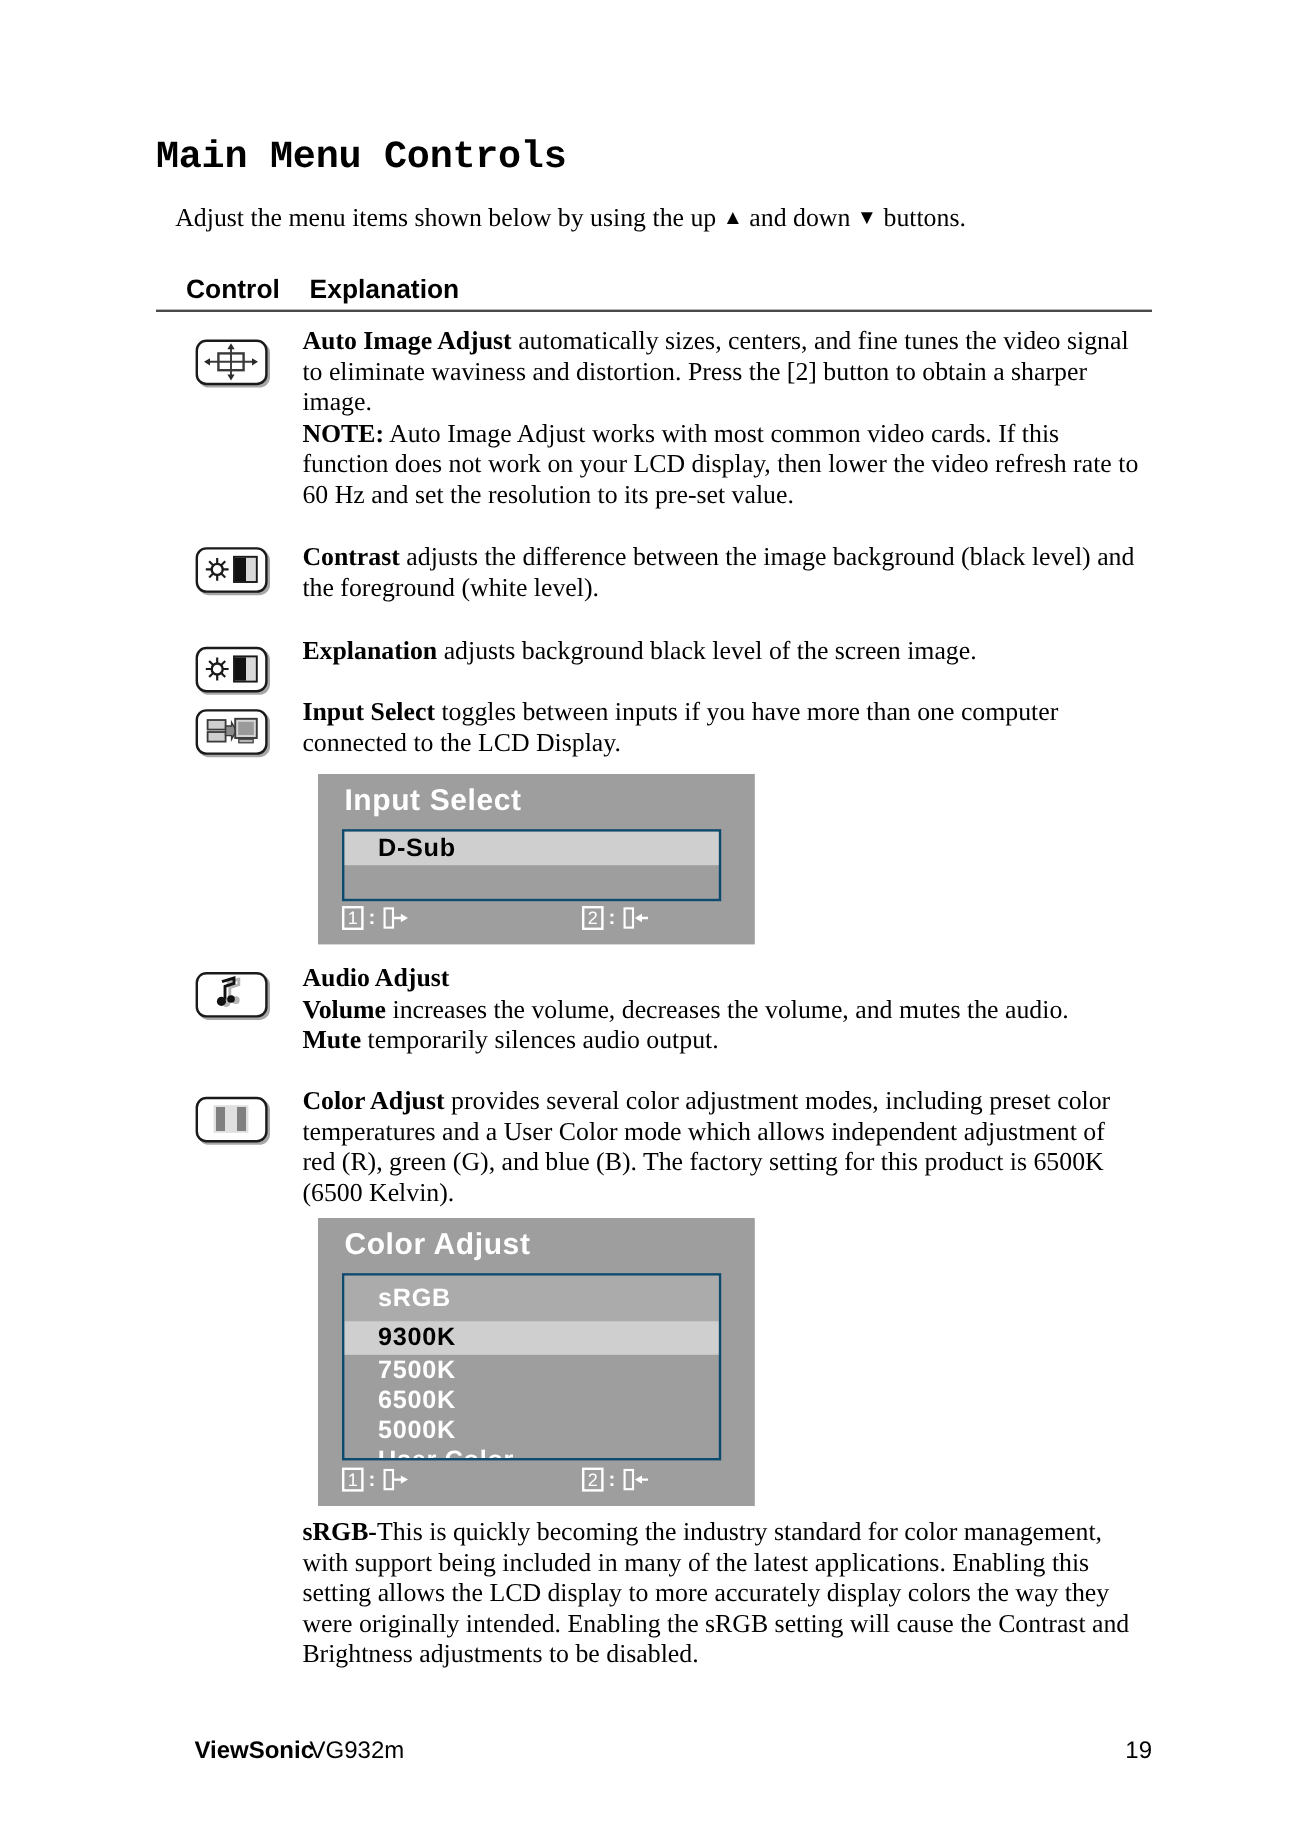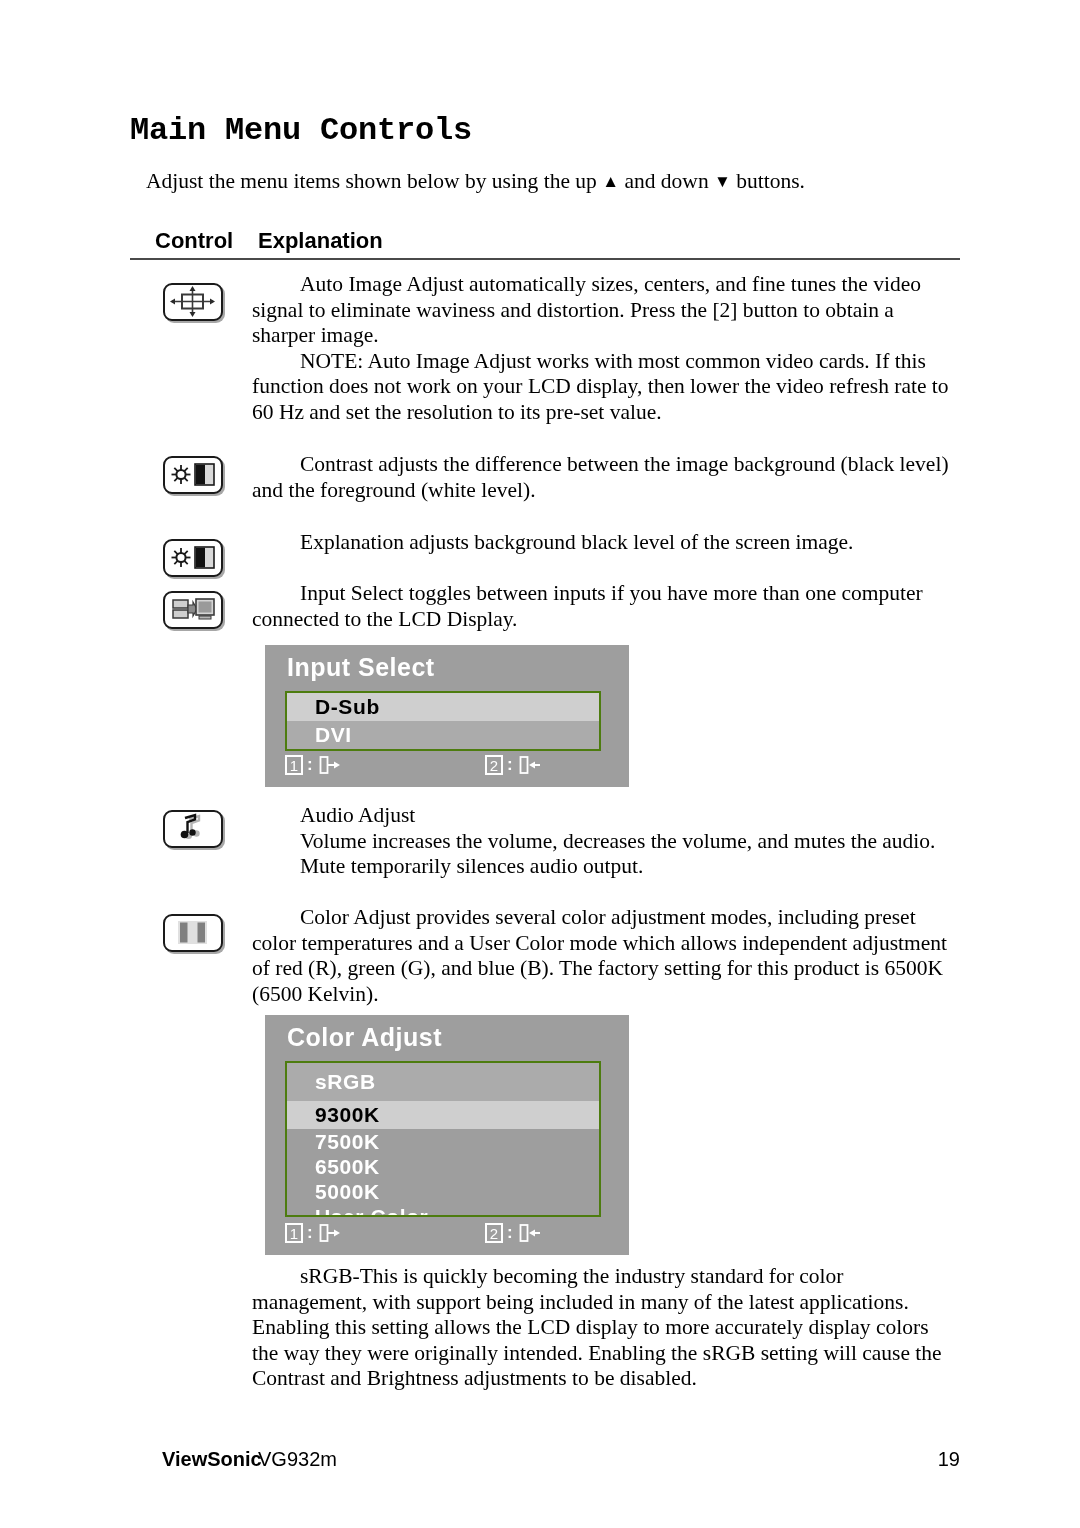--- a/index.html
+++ b/index.html
@@ -69,21 +69,21 @@
     background: #4a4a4a;
   }
   .row-text {
     position: absolute;
     left: 252px;
     width: 700px;
     font-size: 21.5px;
     line-height: 25.5px;
     text-align: left;
   }
-  .row-text b { font-weight: normal; margin-left: 48px; }
+  .row-text b { font-weight: bold; }
 
   
   .icon-box {
     position: absolute;
     width: 60px;
     height: 38px;
     border: 2.5px solid #1a1a1a;
     border-radius: 9px;
     background: #ffffff;
     box-sizing: border-box;
@@ -105,21 +105,21 @@
     top: 8px;
     color: #ffffff;
     font-weight: bold;
     font-size: 25px;
     letter-spacing: 0.5px;
   }
   .osd-list {
     position: absolute;
     left: 20px;
     right: 28px;
-    border: 2px solid #4d7c0f;
+    border: 2px solid #0c4a6e;
     box-sizing: border-box;
     background: #9e9e9e;
     overflow: hidden;
   }
   .osd-item {
     position: relative;
     font-weight: bold;
     font-size: 21px;
     letter-spacing: 0.6px;
     color: #ffffff;
@@ -253,23 +253,20 @@
   </div>
   <div class="row-text" style="top:581px;">
     <b>Input Select</b><span> toggles between inputs if you have more than one computer connected to the LCD Display.</span>
   </div>
 
   <div class="osd" style="left:265px; top:645px; width:364px; height:142px;">
     <div class="osd-title">Input Select</div>
     <div class="osd-list" style="top:46px; height:60px;">
       <div class="osd-item sel" style="height:28px;">
         <span>D-Sub</span>
-      </div>
-      <div class="osd-item alt" style="height:28px;">
-        <span>DVI</span>
       </div>
     </div>
     <div class="osd-foot">
       <div class="osd-key" style="left:0px; top:0px;">
         <span class="keybox">1</span>
         <span class="colon">:</span>
         <svg width="22" height="20" viewBox="0 0 22 20">
           <rect x="1.5" y="2" width="7" height="16" fill="none" stroke="#ffffff" stroke-width="1.8"></rect>
           <line x1="9" y1="10" x2="18" y2="10" stroke="#ffffff" stroke-width="2"></line>
           <polygon points="21,10 15,6.5 15,13.5" fill="#ffffff"></polygon>

